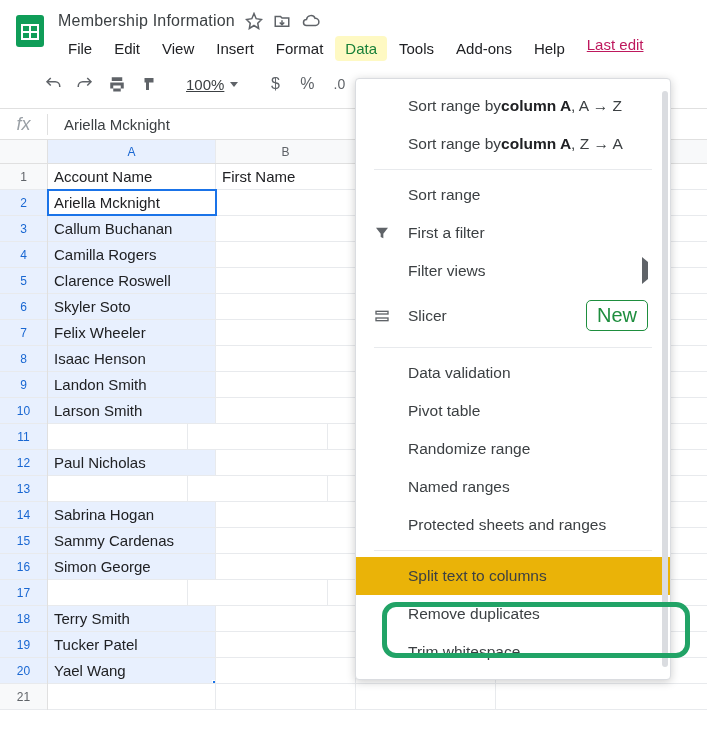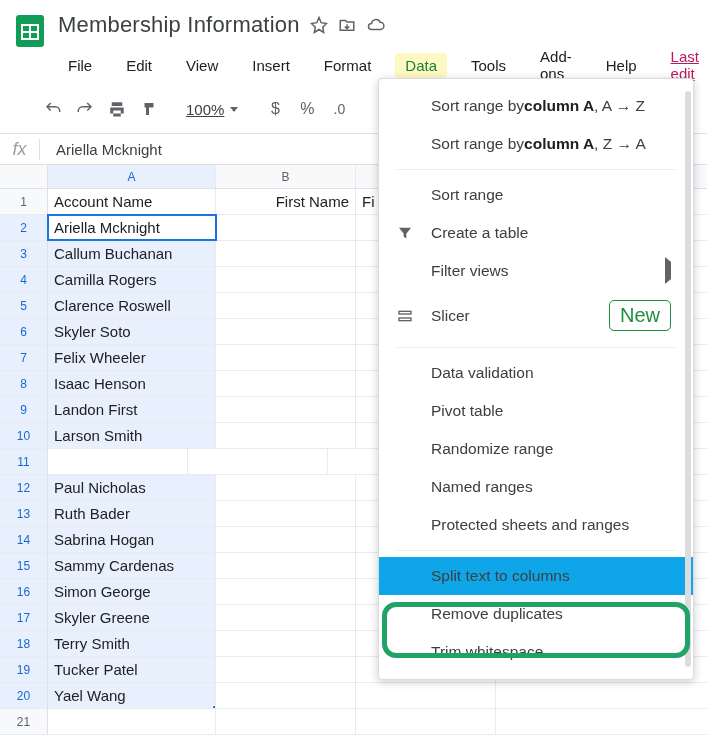--- a/index.html
+++ b/index.html
@@ -17,80 +17,80 @@
   .header { display: flex; align-items: flex-start; padding: 8px 12px 0 12px; }
   .logo {
     width: 36px; height: 46px; margin-right: 10px;
     display: flex; align-items: center; justify-content: center;
   }
   .logo svg { width: 36px; height: 36px; }
   .titlearea { flex: 1; }
   .titlerow {
     display: flex; align-items: center; gap: 10px; padding-top: 4px;
   }
-  .doc-title { font-size: 22px; color: #3c4043; font-weight: 400; letter-spacing: 0.2px;}
+  .doc-title { font-size: 16px; color: #3c4043; font-weight: 400; letter-spacing: 0.2px;}
   .titlerow .ticon { color: #5f6368; display:flex; align-items:center; }
-  .menubar { display: flex; gap: 14px; padding-top: 6px; font-size: 15px; align-items:center;}
+  .menubar { display: flex; gap: 2px; padding-top: 6px; font-size: 15px; align-items:flex-start;}
   .menubar .mitem { padding: 4px 10px; border-radius: 4px; color:#202124; cursor:pointer;}
   .menubar .mitem.active { background: #fef9c3; color:#188038; }
   .menubar .lastedit { margin-left: 10px; color:#be185d; text-decoration: underline; font-size:15px;}
   
   .toolbar {
     display: flex; align-items: center; gap: 6px;
     padding: 10px 22px 10px 40px;
     border-bottom: 1px solid transparent;
     color:#5f6368;
   }
   .tbtn { width: 26px; height: 26px; display:flex;align-items:center;justify-content:center; border-radius:4px;}
   .tsep { width: 12px; }
   .zoom { display:flex; align-items:center; gap:6px; font-size:15px; color:#3c4043;text-decoration:underline;}
   .caret-down { width:0;height:0;border-left:4px solid transparent;border-right:4px solid transparent;border-top:5px solid #5f6368;}
   
   .fxbar { display:flex; align-items:center; border-top:1px solid #e0e0e0; border-bottom:1px solid #e0e0e0; height:32px; }
-  .fxlabel { width:40px; text-align:center; font-style:italic; color:#9aa0a6; border-right:1px solid #e0e0e0; font-size:18px;}
+  .fxlabel { width:48px; text-align:center; font-style:italic; color:#9aa0a6; border-right:1px solid #e0e0e0; font-size:18px;}
   .fxinput { padding-left:16px; font-size:15px; color:#3c4043; }
   .rownums { width:48px; background:#f8f9fa; border-right:1px solid #e0e0e0;}
   .rownum { height:26px; line-height:26px; text-align:center; font-size:12px; color:#5f6368; border-bottom:1px solid #e8eaed;}
   .rownum.sel { background:#e8f0fe; color:#1967d2;}
   .cols { flex:1; display:flex; flex-direction:column; }
   .colhead { display:flex; background:#f8f9fa; border-bottom:1px solid #e0e0e0; height:24px;}
   .colhead .ch { text-align:center; font-size:12px; color:#5f6368; line-height:24px; border-right:1px solid #e8eaed;}
-  .colA{width:168px;} .colB{width:140px;text-align:right;} .colOther{width:140px;}
+  .colA{width:168px;} .colB{width:140px;} .colOther{width:140px;}
   .ch.sel{ background:#e8f0fe; color:#1967d2;}
   .rows { }
   .row { display:flex; height:26px; border-bottom:1px solid #e8eaed; }
   .cell { border-right:1px solid #e8eaed; padding:0 6px; line-height:26px; font-size:15px; color:#202124; white-space:nowrap; overflow:hidden; position:relative;}
   .cell.colAsel { background:#e8f0fe; }
   .active-cell { outline:2px solid #1a73e8; outline-offset:-1px; background:#fff !important; z-index:2;}
   .sel-handle { position:absolute; right:-4px; bottom:-4px; width:7px;height:7px;background:#1a73e8;border:1px solid #fff;}
   .corner { width:48px; height:24px; background:#f8f9fa; border-right:1px solid #e0e0e0; border-bottom:1px solid #e0e0e0;}
   .gridwrap { display:flex; }
   .gridleft { display:flex; flex-direction:column;}
   
   .menu {
     position:absolute;
-    left:378px; top:78px;
+    left:355px; top:78px;
     width:316px;
     background:#fff;
     border:1px solid #dadce0;
     border-radius:4px;
     box-shadow:0 2px 10px rgba(0,0,0,0.2);
     padding:8px 0;
     z-index:10;
   }
   .menu .msep { height:1px; background:#e8eaed; margin:6px 18px; }
   .menu .mrow {
     display:flex; align-items:center;
     padding:10px 22px 10px 52px;
     font-size:15.5px; color:#3c4043;
     position:relative; cursor:pointer;
   }
   .menu .mrow .micon{ position:absolute; left:18px; color:#5f6368; display:flex;}
   .menu .mrow .mright{ margin-left:auto; color:#5f6368; }
-  .menu .mrow.hover { background:#0ea5e9; }
+  .menu .mrow.hover { background:#eab308; }
   .menu .mrow .badge{
     margin-left:auto; border:1.5px solid #1e8e3e; color:#1e8e3e;
     padding:3px 10px; border-radius:5px; font-size:20px; font-weight:500;
   }
   .menu .mrow .bold{ font-weight:700; color:#202124;}
   .highlight-box{
     position:absolute;
     left:382px; top:602px;
     width:308px; height:56px;
     border:5px solid #21a366;
@@ -257,60 +257,58 @@
           <div class="cell colA colAsel">Felix Wheeler</div>
           <div class="cell colB"></div>
           <div class="cell colOther"></div>
         </div>
         <div class="row">
           <div class="cell colA colAsel">Isaac Henson</div>
           <div class="cell colB"></div>
           <div class="cell colOther"></div>
         </div>
         <div class="row">
-          <div class="cell colA colAsel">Landon First</div>
+          <div class="cell colA colAsel">Landon Smith</div>
           <div class="cell colB"></div>
           <div class="cell colOther"></div>
         </div>
         <div class="row">
           <div class="cell colA colAsel">Larson Smith</div>
           <div class="cell colB"></div>
           <div class="cell colOther"></div>
         </div>
         <div class="row">
           <div class="cell colB"></div>
           <div class="cell colOther"></div>
         </div>
         <div class="row">
           <div class="cell colA colAsel">Paul Nicholas</div>
           <div class="cell colB"></div>
           <div class="cell colOther"></div>
         </div>
         <div class="row">
-          <div class="cell colA colAsel">Ruth Bader</div>
           <div class="cell colB"></div>
           <div class="cell colOther"></div>
         </div>
         <div class="row">
           <div class="cell colA colAsel">Sabrina Hogan</div>
           <div class="cell colB"></div>
           <div class="cell colOther"></div>
         </div>
         <div class="row">
           <div class="cell colA colAsel">Sammy Cardenas</div>
           <div class="cell colB"></div>
           <div class="cell colOther"></div>
         </div>
         <div class="row">
           <div class="cell colA colAsel">Simon George</div>
           <div class="cell colB"></div>
           <div class="cell colOther"></div>
         </div>
         <div class="row">
-          <div class="cell colA colAsel">Skyler Greene</div>
           <div class="cell colB"></div>
           <div class="cell colOther"></div>
         </div>
         <div class="row">
           <div class="cell colA colAsel">Terry Smith</div>
           <div class="cell colB"></div>
           <div class="cell colOther"></div>
         </div>
         <div class="row">
           <div class="cell colA colAsel">Tucker Patel</div>
@@ -343,21 +341,21 @@
       <span>, Z → A</span>
   </div>
   <div class="msep"></div>
   <div class="mrow">Sort range</div>
   <div class="mrow">
     <span class="micon">
         <svg width="16" height="16" viewBox="0 0 24 24" fill="#5f6368">
           <path d="M3 4h18l-7 9v7l-4-2v-5z"></path>
         </svg>
       </span>
-    <span>Create a table</span>
+    <span>First a filter</span>
   </div>
   <div class="mrow">
     <span>Filter views</span>
     <span class="mright"><span class="tri-right"></span></span>
   </div>
   <div class="mrow">
     <span class="micon">
         <svg width="16" height="16" viewBox="0 0 24 24" fill="none" stroke="#5f6368" stroke-width="2">
           <rect x="3" y="5" width="18" height="4"></rect>
           <rect x="3" y="15" width="18" height="4"></rect>

